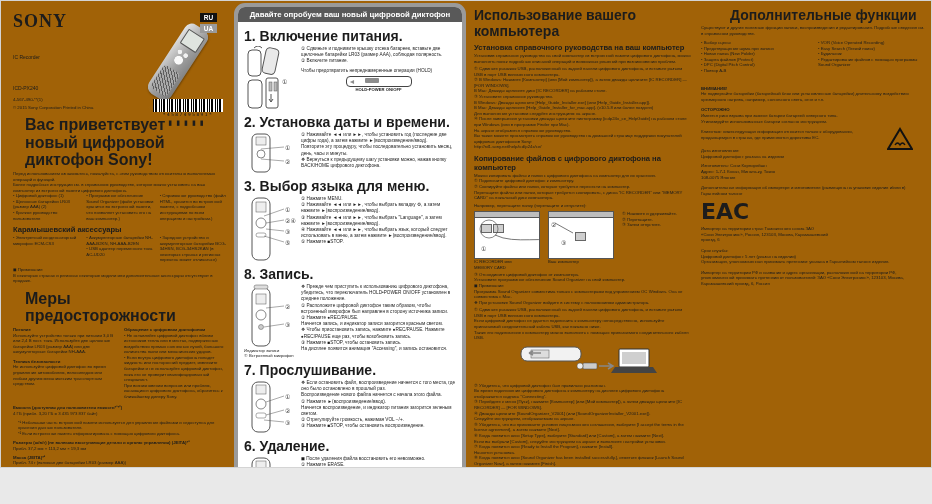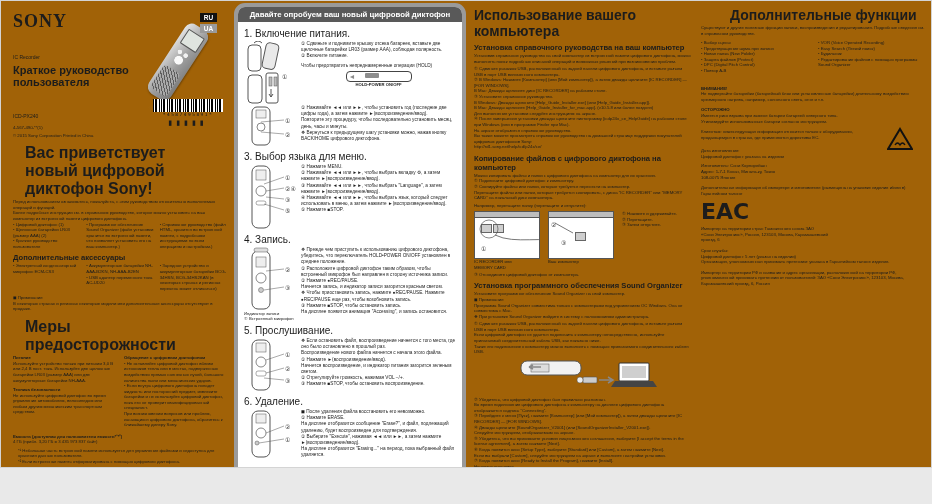--- a/index.html
+++ b/index.html
@@ -5,21 +5,21 @@
   html,body{margin:0;padding:0;background:#e9e9e9;}
   #page{position:relative;width:932px;height:468px;background:#a16207;overflow:hidden;
         font-family:"Liberation Sans",sans-serif;color:#1c1c1c;border:1px solid #d4d4d4;box-sizing:border-box;}
   .col{position:absolute;top:0;}
   
   .brand{font-family:"Liberation Serif",serif;font-weight:bold;font-size:18px;letter-spacing:1px;}
   .h-doc{font-size:11px;font-weight:bold;line-height:1.15;white-space:pre-line;}
   .h-big{font-size:16px;font-weight:bold;line-height:1.1;margin:6px 12px 2px;}
   .h-sec{font-size:14px;font-weight:bold;margin:6px 0 2px;}
   .h-sub{font-size:7.6px;font-weight:bold;margin:4px 0 1px;}
-  .h-step{font-size:10px;font-weight:normal;margin:4px 0 2px;}
+  .h-step{font-size:14px;font-weight:bold;margin:4px 0 2px;}
   .b{font-size:4.7px;line-height:1.32;white-space:pre-line;}
   .b5{font-size:5px;line-height:1.3;white-space:pre-line;}
   .tiny{font-size:4.3px;line-height:1.3;white-space:pre-line;}
   .bold{font-weight:bold;}
   .cols3{display:flex;gap:6px;}
   .cols3>div{flex:1;}
   .cols2{display:flex;gap:8px;}
   .cols2>div{flex:1;}
   
   .badge{width:17px;height:9px;color:#fff;font-size:6.5px;font-weight:bold;
@@ -66,40 +66,38 @@
   .eac{font-size:22px;font-weight:900;letter-spacing:0px;font-family:"DejaVu Sans",sans-serif;line-height:1;}
 </style>
 </head>
 <body>
 
 <div id="page">
 
   <div class="col" style="left:12px;top:10px;width:214px;">
     <div class="brand">SONY</div>
     <div class="b5" style="margin-top:22px;">IC Recorder</div>
-    <div class="h-doc" style="margin-top:3px;">Краткое руководство
-пользователя</div>
 
     <div class="b5" style="margin-top:24px;">ICD-PX240</div>
     <div class="tiny" style="margin-top:6px;">4-567-490-**(1)</div>
     <div class="tiny" style="margin-top:2px;">© 2015 Sony Corporation  Printed in China</div>
 
     <div class="h-big">Вас приветствует новый цифровой диктофон Sony!</div>
     <div class="tiny">Перед использованием ознакомьтесь, пожалуйста, с этим руководством относительно выполняемых операций и функций.
 Более подробные инструкции см. в справочном руководстве, которое можно установить на ваш компьютер из встроенной памяти цифрового диктофона.</div>
 
     <div class="cols3">
       <div class="tiny">• Цифровой диктофон (1)
 • Щелочные батарейки LR03 (размер AAA) (2)
 • Краткое руководство пользователя</div>
       <div class="tiny">• Программное обеспечение Sound Organizer (файл установки хранится во встроенной памяти, что позволяет установить его на ваш компьютер.)</div>
       <div class="tiny">• Справочное руководство (файл HTML, хранится во встроенной памяти, с подробными инструкциями по всем операциям и настройкам.)</div>
     </div>
 
-    <div class="h-sub">Дополнительные аксессуары</div>
+    <div class="h-sub">Карамышевский аксессуары</div>
     <div class="cols3">
       <div class="tiny">• Электретный конденсаторный микрофон ECM-CS3</div>
       <div class="tiny">• Аккумуляторные батарейки NH-AAA-B2KN, NH-AAA-B2EN
 • USB адаптер переменного тока AC-UD20</div>
       <div class="tiny">• Зарядное устройство и аккумуляторные батарейки BCG-34HSN, BCG-34HS2KAN (в некоторых странах и регионах перечень может отличаться)</div>
     </div>
 
     <div class="tiny" style="margin-top:4px;">◼ Примечание
 В некоторых странах и регионах некоторые модели или дополнительные аксессуары отсутствуют в продаже.</div>
 
@@ -174,20 +172,21 @@
 ② Включите питание.</div>
           <div class="b" style="margin-top:3px;">Чтобы предотвратить непреднамеренные операции (HOLD)</div>
           <div class="holdpill">
             <span class="arrow">◄</span>
             <span class="knob"></span>
           </div>
           <div class="holdlbl">HOLD•POWER ON/OFF</div>
         </div>
       </div>
 
+      <div class="h-step">2. Установка даты и времени.</div>
       <div class="step-row">
         <div class="diag">
           <svg width="52" height="42" viewBox="0 0 52 42">
             <rect x="8" y="2" width="18" height="38" rx="5" fill="none" stroke="#555"></rect>
             <rect x="12" y="5" width="10" height="8" fill="#eee" stroke="#555" stroke-width="0.5"></rect>
             <circle cx="17" cy="22" r="4" fill="none" stroke="#555" stroke-width="0.7"></circle>
             <line x1="17" y1="17" x2="40" y2="15" stroke="#555" stroke-width="0.5"></line>
             <line x1="17" y1="27" x2="40" y2="29" stroke="#555" stroke-width="0.5"></line>
             <text x="41" y="18" font-size="6" fill="#333">①</text>
             <text x="41" y="32" font-size="6" fill="#333">②</text>
@@ -216,21 +215,21 @@
             <text x="41" y="49" font-size="6" fill="#333">⑤</text>
           </svg>
         </div>
         <div class="stext b">① Нажмите MENU.
 ② Нажимайте ◄◄ или ►►, чтобы выбрать вкладку ⚙, а затем нажмите ►(воспроизведение/ввод).
 ③ Нажимайте ◄◄ или ►►, чтобы выбрать "Language", а затем нажмите ►(воспроизведение/ввод).
 ④ Нажимайте ◄◄ или ►►, чтобы выбрать язык, который следует использовать в меню, а затем нажмите ►(воспроизведение/ввод).
 ⑤ Нажмите ■STOP.</div>
       </div>
 
-      <div class="h-step">4. Запись.</div>
+      <div class="h-step">8. Запись.</div>
       <div class="step-row">
         <div class="diag">
           <svg width="52" height="64" viewBox="0 0 52 64">
             <rect x="8" y="4" width="18" height="58" rx="6" fill="none" stroke="#555"></rect>
             <rect x="10" y="1" width="14" height="4" rx="2" fill="#ddd" stroke="#555" stroke-width="0.5"></rect>
             <rect x="12" y="10" width="10" height="10" fill="#eee" stroke="#555" stroke-width="0.5"></rect>
             <circle cx="17" cy="31" r="5" fill="none" stroke="#555" stroke-width="0.7"></circle>
             <circle cx="17" cy="43" r="2.5" fill="#ccc" stroke="#555" stroke-width="0.5"></circle>
             <line x1="22" y1="24" x2="40" y2="22" stroke="#555" stroke-width="0.5"></line>
             <line x1="20" y1="43" x2="40" y2="40" stroke="#555" stroke-width="0.5"></line>
@@ -243,21 +242,21 @@
         </div>
         <div class="stext b">❖ Прежде чем приступить к использованию цифрового диктофона, убедитесь, что переключатель HOLD•POWER ON/OFF установлен в среднее положение.
 ① Расположите цифровой диктофон таким образом, чтобы встроенный микрофон был направлен в сторону источника записи.
 ② Нажмите ●REC/PAUSE.
 Начнется запись, и индикатор записи загорится красным светом.
 ❖ Чтобы приостановить запись, нажмите ●REC/PAUSE. Нажмите ●REC/PAUSE еще раз, чтобы возобновить запись.
 ③ Нажмите ■STOP, чтобы остановить запись.
 На дисплее появится анимация "Accessing", и запись остановится.</div>
       </div>
 
-      <div class="h-step">5. Прослушивание.</div>
+      <div class="h-step">7. Прослушивание.</div>
       <div class="step-row">
         <div class="diag">
           <svg width="52" height="54" viewBox="0 0 52 54">
             <rect x="8" y="2" width="18" height="50" rx="6" fill="none" stroke="#555"></rect>
             <rect x="12" y="5" width="10" height="9" fill="#eee" stroke="#555" stroke-width="0.5"></rect>
             <circle cx="17" cy="24" r="5" fill="none" stroke="#555" stroke-width="0.7"></circle>
             <rect x="12" y="33" width="10" height="5" rx="2" fill="none" stroke="#555" stroke-width="0.5"></rect>
             <line x1="22" y1="22" x2="40" y2="16" stroke="#555" stroke-width="0.5"></line>
             <line x1="22" y1="35" x2="40" y2="30" stroke="#555" stroke-width="0.5"></line>
             <line x1="20" y1="40" x2="40" y2="42" stroke="#555" stroke-width="0.5"></line>
@@ -347,21 +346,20 @@
           </svg>
         </div>
         <div class="wincap">Ваш компьютер</div>
       </div>
       <div class="tiny" style="flex:1;">① Нажмите и удерживайте.
 ② Перетащите.
 ③ Затем отпустите.</div>
     </div>
     <div class="tiny">③ Отсоедините цифровой диктофон от компьютера.</div>
 
-    <div class="h-sub">Установка программного обеспечения Sound Organizer</div>
     <div class="tiny">Установите программное обеспечение Sound Organizer на свой компьютер.
 ◼ Примечание
 Программа Sound Organizer совместима только с компьютерами под управлением ОС Windows. Она не совместима с Mac.
 ❖ При установке Sound Organizer войдите в систему с полномочиями администратора.</div>
     <div class="tiny" style="margin-top:2px;">① Сдвиньте рычажок USB, расположенный на задней панели цифрового диктофона, и вставьте разъем USB в порт USB включенного компьютера.
 Если цифровой диктофон не удается подключить к компьютеру непосредственно, используйте прилагаемый соединительный кабель USB, как показано ниже.
 Также его подключение к компьютеру можно выполнить с помощью прилагаемого соединительного кабеля USB.</div>
 
     <div style="display:flex;justify-content:center;margin:2px 0;">
       <svg width="160" height="38" viewBox="0 0 160 38">

